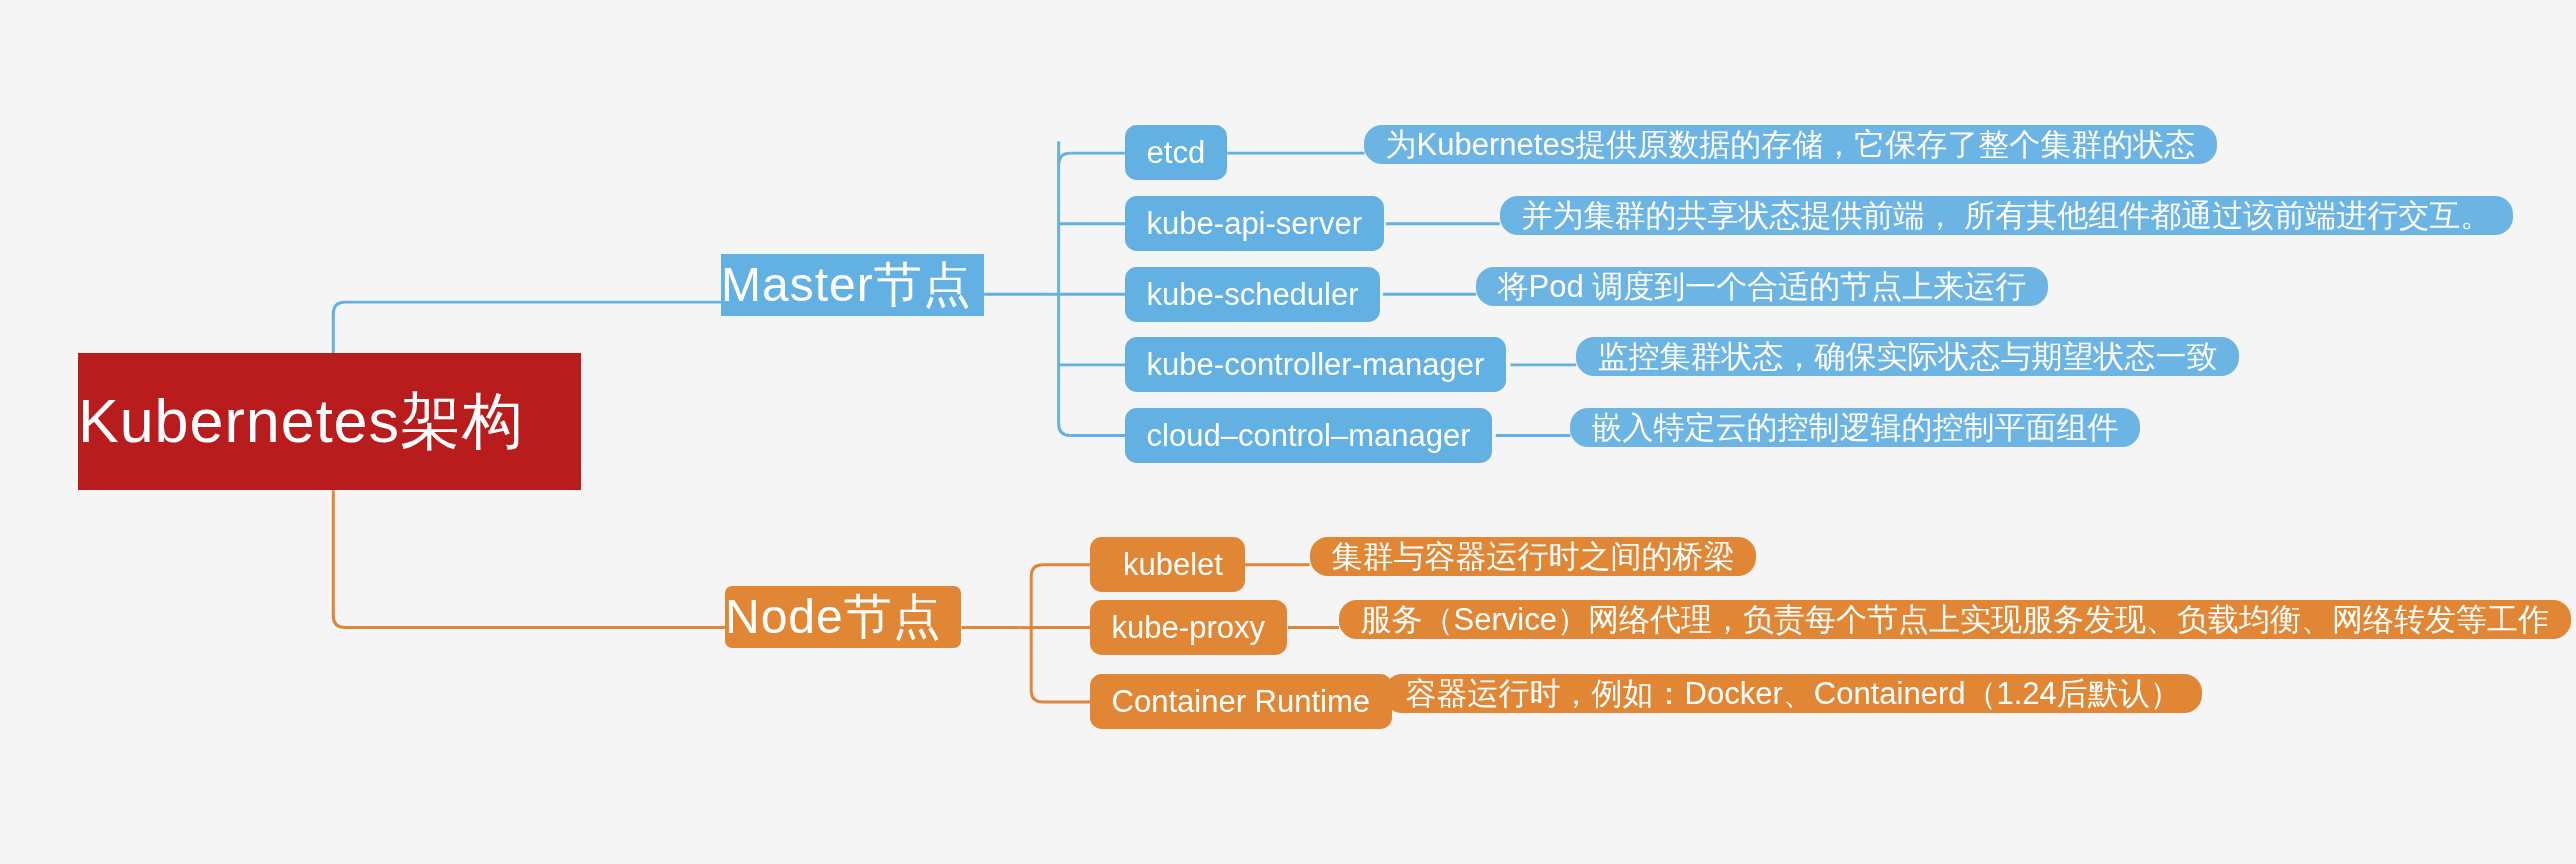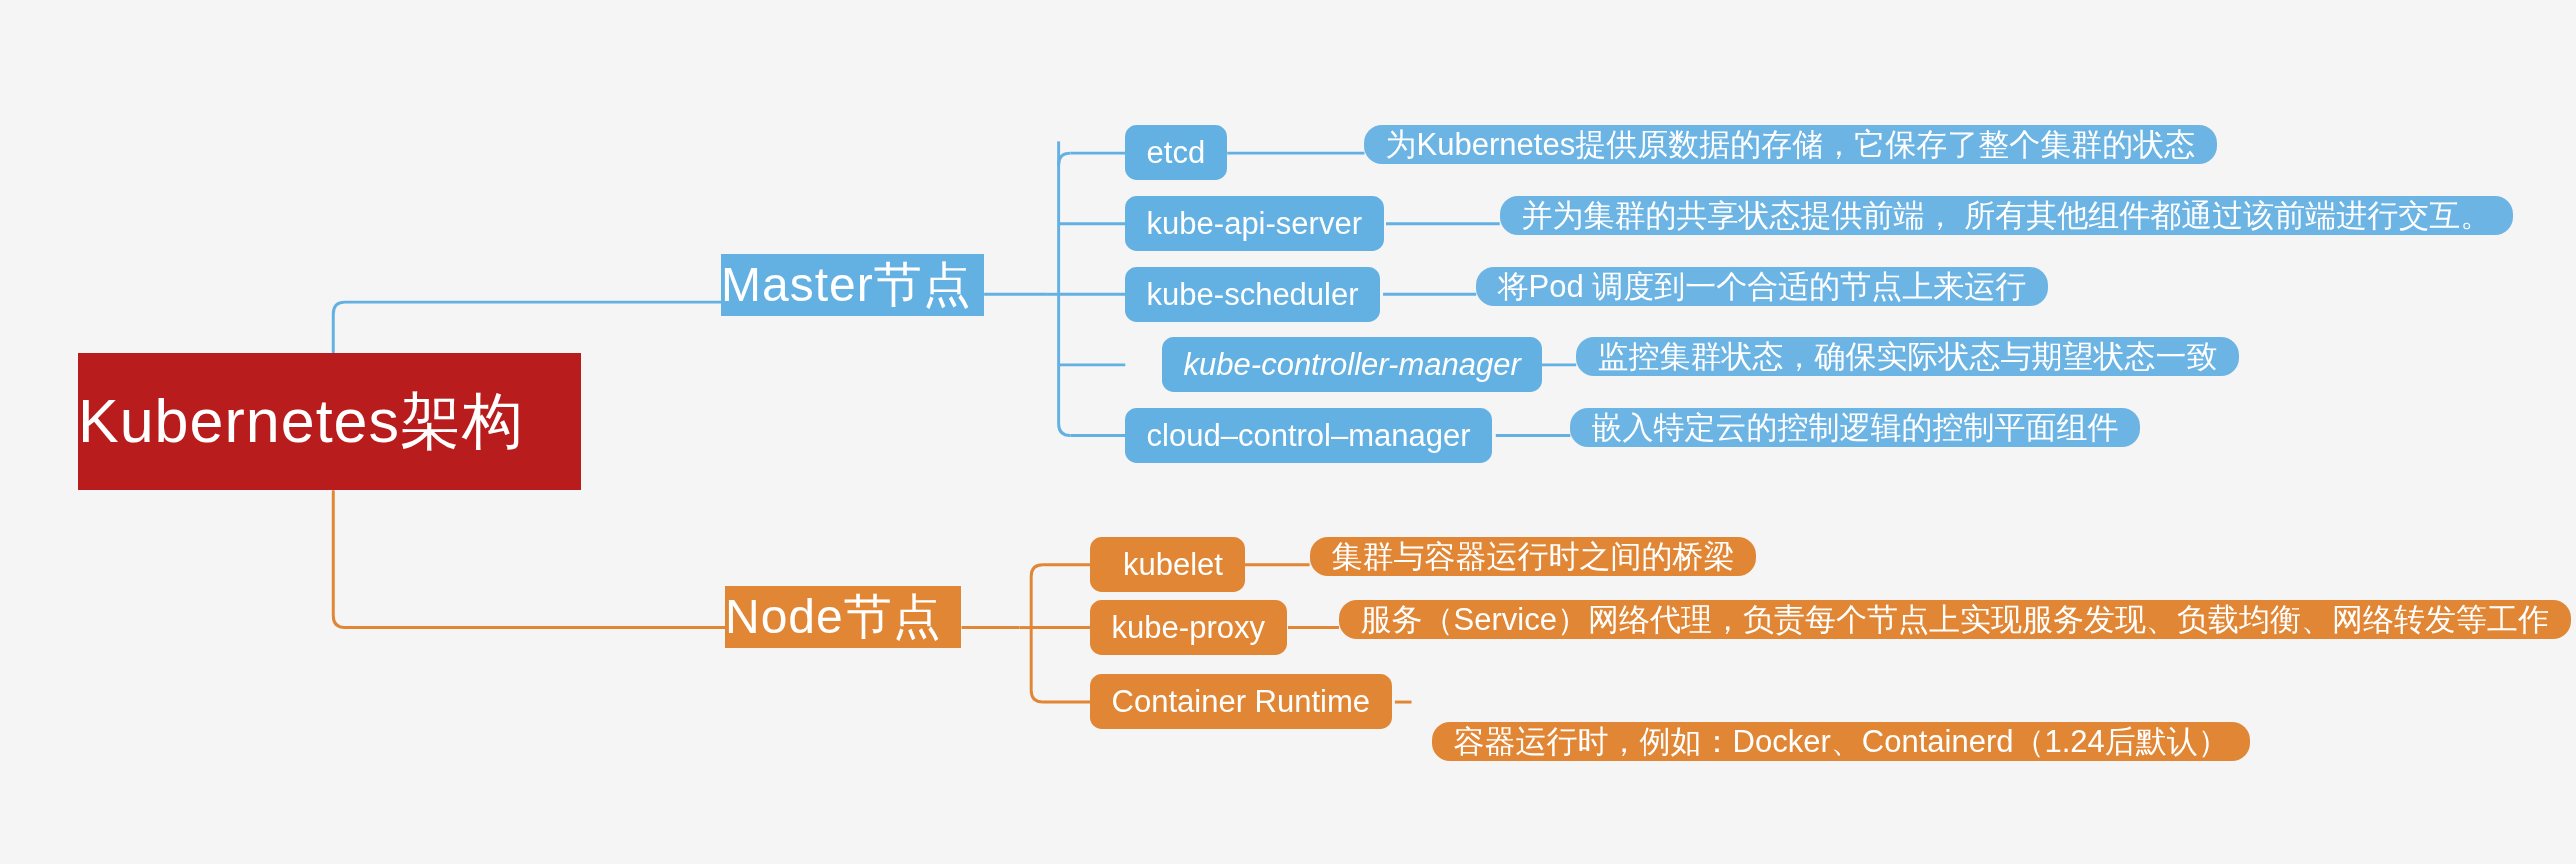--- a/index.html
+++ b/index.html
@@ -65,21 +65,21 @@
     top: 254px;
     width: 263px;
     background: #63b0e3;
     border-radius: 0px;
   }
   .node-branch.nodeb {
     left: 725px;
     top: 586px;
     width: 236px;
     background: #e08634;
-    border-radius: 0;
+    border-radius: 7px;
   }
 
   
   .chip {
     height: 55px;
     font-size: 31px;
     border-radius: 11.8px;
     padding: 0 21.6px;
   }
   .chip.blue { background: #63b0e3; }
@@ -160,21 +160,21 @@
     <span>并为集群的共享状态提供前端， 所有其他组件都通过该前端进行交互。</span>
   </div>
 
   <div class="node chip blue" style="left:1125px; top:267px;">
     <span>kube-scheduler</span>
   </div>
   <div class="node desc blue" style="left:1476px; top:267px;">
     <span>将Pod 调度到一个合适的节点上来运行</span>
   </div>
 
-  <div class="node chip blue" style="left:1162px; top:337px;font-style:italic;">
+  <div class="node chip blue" style="left:1125px; top:337px;">
     <span>kube-controller-manager</span>
   </div>
   <div class="node desc blue" style="left:1576px; top:337px;">
     <span>监控集群状态，确保实际状态与期望状态一致</span>
   </div>
 
   <div class="node chip blue" style="left:1125px; top:408px;">
     <span>cloud–control–manager</span>
   </div>
   <div class="node desc blue" style="left:1570px; top:408px;">
@@ -195,18 +195,18 @@
   <div class="node chip orange" style="left:1090px; top:600px;">
     <span>kube-proxy</span>
   </div>
   <div class="node desc orange" style="left:1339px; top:600px;">
     <span>服务（Service）网络代理，负责每个节点上实现服务发现、负载均衡、网络转发等工作</span>
   </div>
 
   <div class="node chip orange" style="left:1090px; top:674px;">
     <span>Container Runtime</span>
   </div>
-  <div class="node desc orange" style="left:1432px; top:674px;margin-top:48px;">
+  <div class="node desc orange" style="left:1384px; top:674px;">
     <span>容器运行时，例如：Docker、Containerd（1.24后默认）</span>
   </div>
 
 </div>
 
 
 </body></html>

